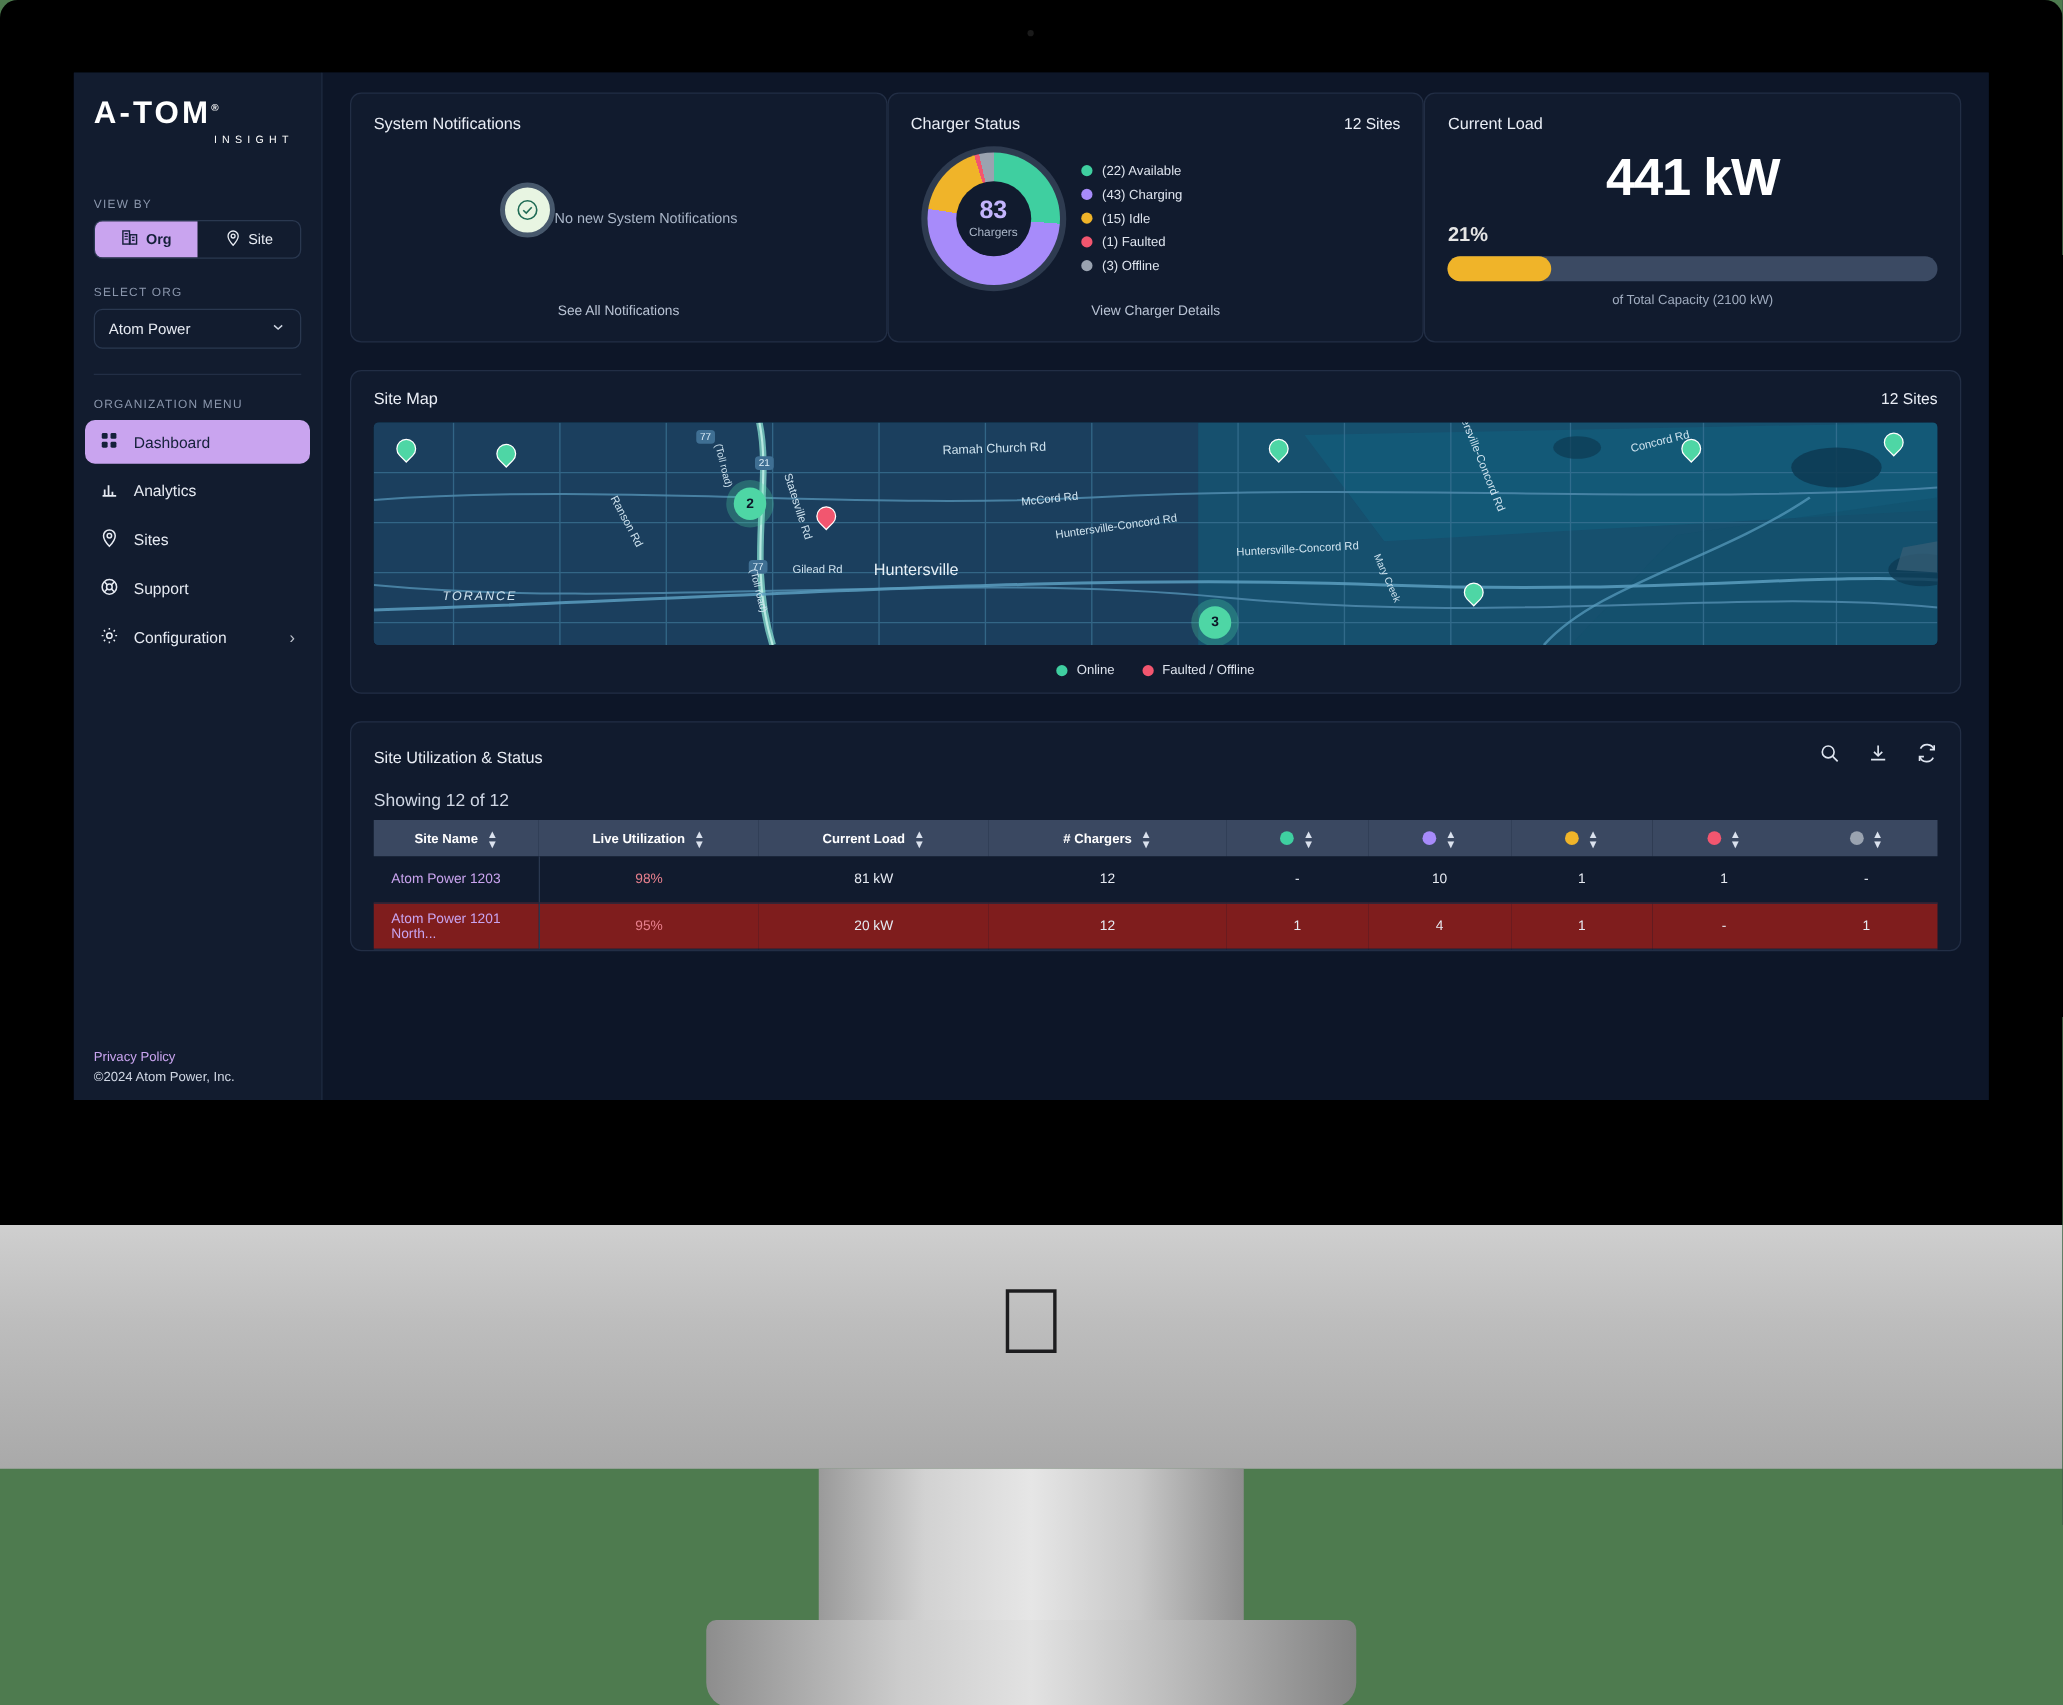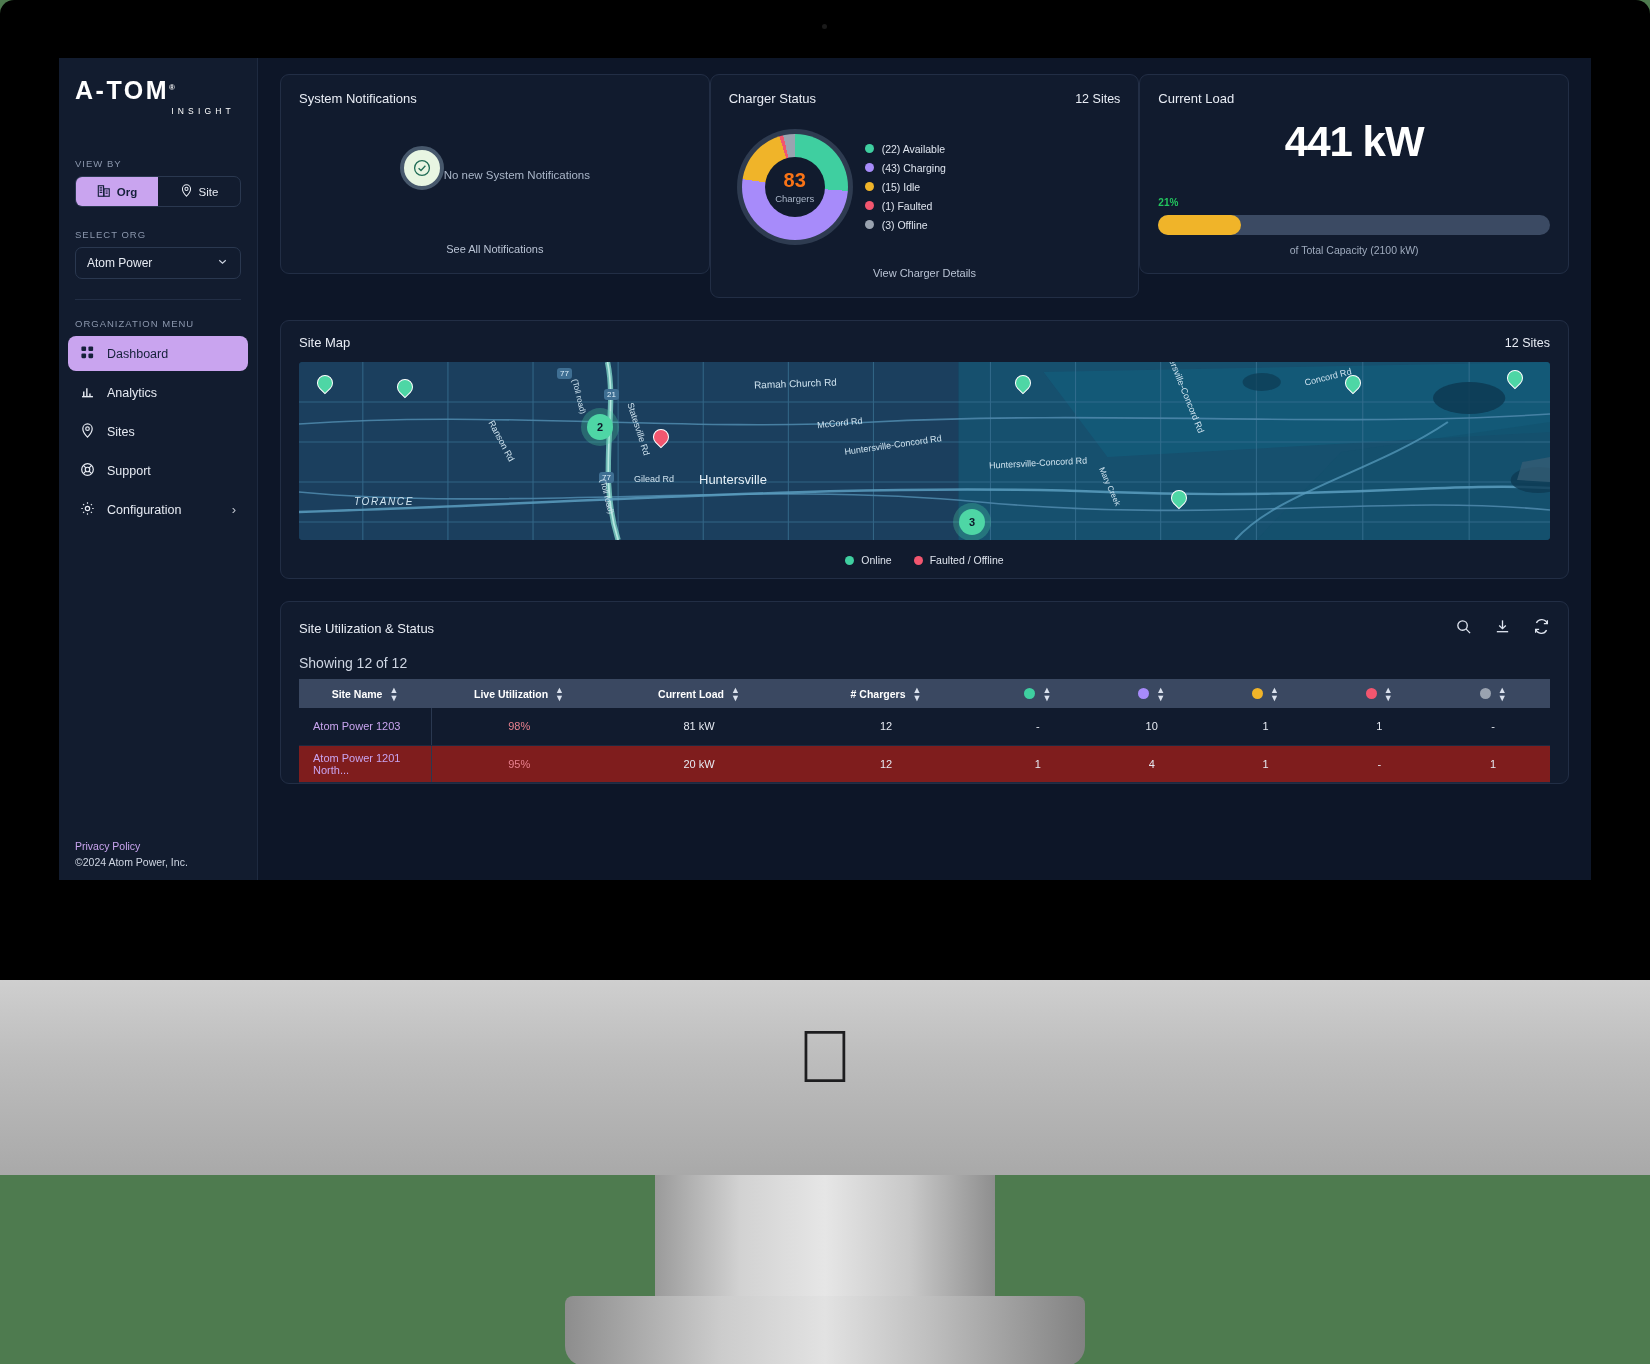--- a/index.html
+++ b/index.html
@@ -125,40 +125,40 @@
   .notif-body { flex:1; display:flex; flex-direction:row; align-items:center; justify-content:center; }
   .check-circle {
     width: 44px; height: 44px; border-radius:50%; background:#e8f5e2;
     border: 4px solid #47586c; display:flex; align-items:center; justify-content:center;
     margin-bottom: 13px;
   }
   .notif-text { font-size: 11.5px; color:#aab6c8; }
   .card-link { text-align:center; font-size: 11px; color:#b9c3d4; padding-bottom: 2px; cursor:pointer; }
 
   
-  #charger-card { flex: 1 1 0; height: 224px; padding: 16px 18px; display:flex; flex-direction:column; }
+  #charger-card { flex: 1 1 0; height: 200px; padding: 16px 18px; display:flex; flex-direction:column; }
   .chead { display:flex; justify-content:space-between; align-items:center; }
   .donut-wrap { flex:1; display:flex; align-items:center; gap: 12px; padding-left: 8px; }
   .donut { position: relative; width: 116px; height: 116px; flex:0 0 116px; }
   .donut .ring-bg { position:absolute; inset:0; border-radius:50%; background:#2e3b50; }
   .donut .pie { position:absolute; inset:5px; border-radius:50%; }
   .donut .hole {
     position:absolute; inset:28px; border-radius:50%; background:#111b2e;
     display:flex; flex-direction:column; align-items:center; justify-content:center;
   }
-  .donut .hole .num { font-size: 20px; font-weight:700; color:#f97316; line-height:1; }
+  .donut .hole .num { font-size: 20px; font-weight:700; color:#c4b5fd; line-height:1; }
   .donut .hole .lbl { font-size: 9.5px; color:#aab6c8; margin-top: 3px; }
   .legend { display:flex; flex-direction:column; gap: 7px; }
   .legend-item { display:flex; align-items:center; gap: 8px; font-size: 10.5px; color:#dde3ed; }
   .dot { width: 9px; height: 9px; border-radius:50%; flex:0 0 9px; }
 
   
   #load-card { flex: 1 1 0; height: 200px; padding: 16px 18px; display:flex; flex-direction:column; }
   .big-kw { font-size: 42px; font-weight: 700; color:#fff; text-align:center; margin-top: 12px; letter-spacing:-1px;}
-  .pct { font-size: 10px; font-weight:700; color:#22c55e; margin-top: 31px; }
+  .pct { font-size: 16px; font-weight:700; color:#e5e5e5; margin-top: 14px; }
   .bar-track { margin-top: 7px; height: 20px; border-radius: 11px; background:#3b4a63; position:relative; }
   .bar-fill { position:absolute; left:0; top:0; bottom:0; border-radius: 11px; background:#f0b429; }
   .cap-note { text-align:center; font-size: 10.5px; color:#9fabbe; margin-top: 9px; }
 
   
   #map-card { margin-top: 22px; padding: 14px 18px 12px 18px; }
   .map-head { display:flex; justify-content:space-between; align-items:center; margin-bottom: 12px; }
   #map-canvas {
     height: 178px; border-radius: 4px; position:relative; overflow:hidden;
     background: #17405c;

